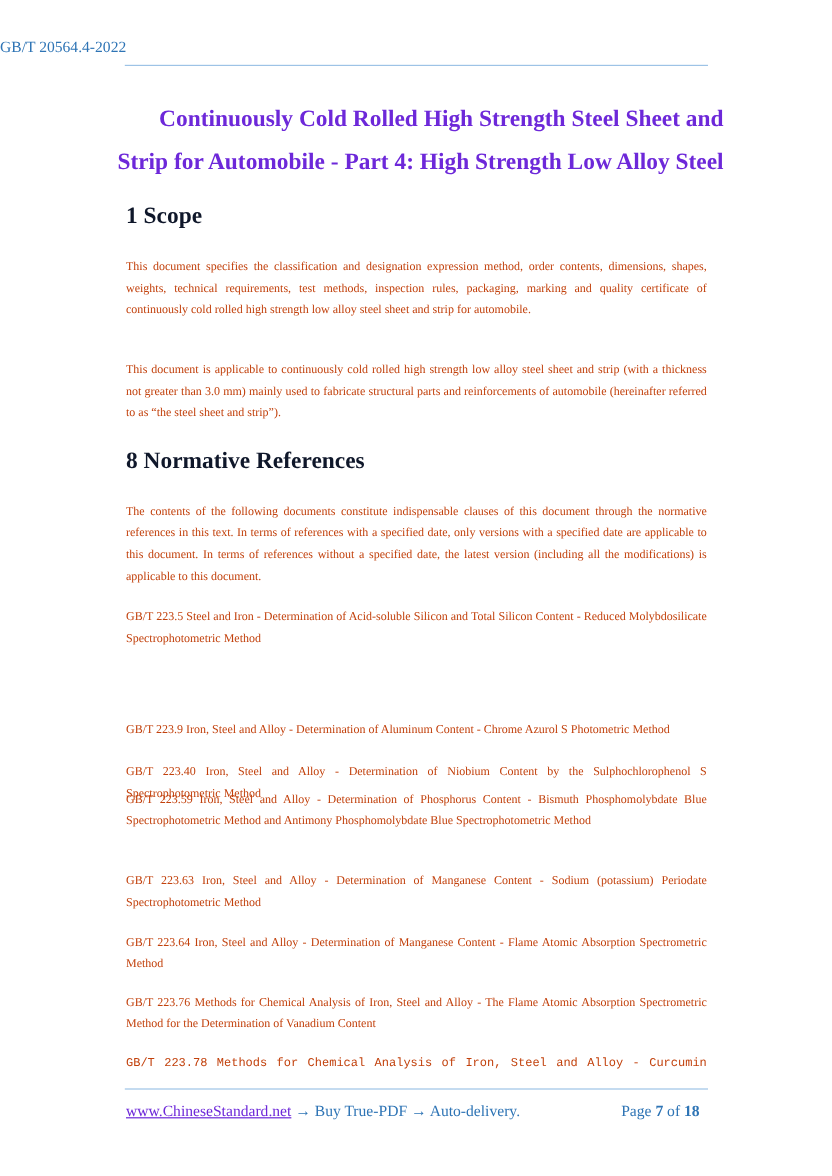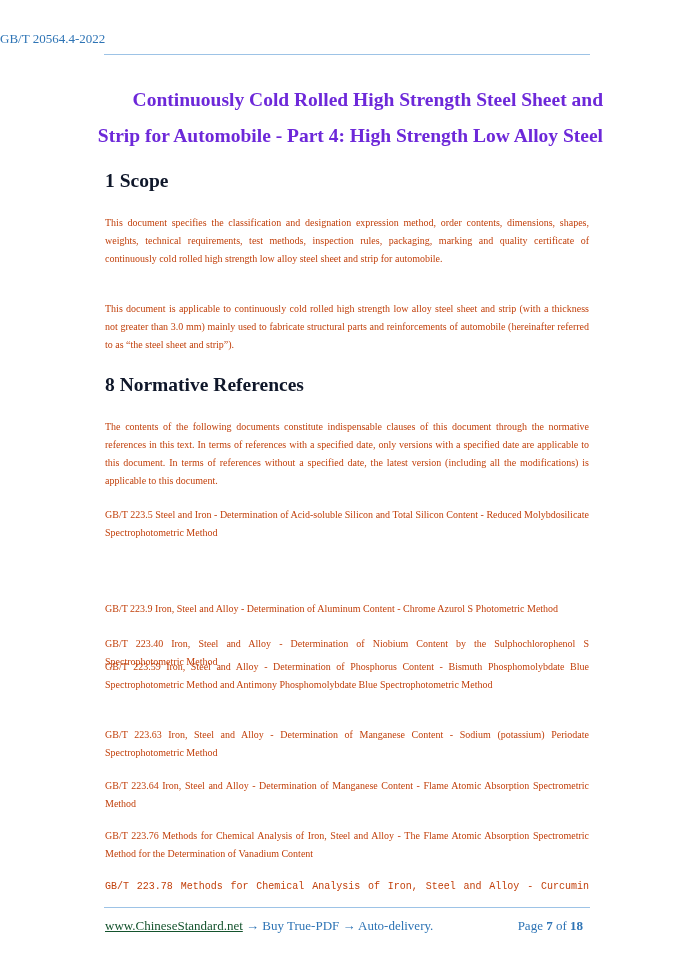--- a/index.html
+++ b/index.html
@@ -8,21 +8,21 @@
   .header { position: absolute; top: 31px; left: 0; width: 693px; text-align: left;
             font-size: 13px; color: #2e74b5; }
   .header-rule { position: absolute; top: 54px; left: 104px; width: 486px; height: 1px; background: #9dc3e6; }
   .title { position: absolute; top: 82px; left: 90px; width: 513px; text-align: right;
            font-weight: bold; font-size: 19.5px; line-height: 36px; color: #6d28d9; }
   .content { position: absolute; left: 105px; width: 484px; }
   .h1 { font-weight: bold; font-size: 19.5px; color: #0f172a; margin: 0; }
   .p { font-size: 10px; line-height: 18px; text-align: justify; margin: 0; color: #c2410c; }
   .footer-rule { position: absolute; top: 907px; left: 104px; width: 486px; height: 1px; background: #9dc3e6; }
   .footer { position: absolute; top: 918px; left: 105px; width: 484px; font-size: 13px; color: #2e74b5; }
-  .footer a { color: #14532d; }
+  .footer a { color: #6d28d9; }
   .footer .right { position: absolute; right: 6px; top: 0; }
   .footer b { font-weight: bold; }
 </style>
 </head>
 <body>
 
 <div class="header">GB/T 20564.4-2022</div>
 <div class="header-rule"></div>
 
 <div class="title">

